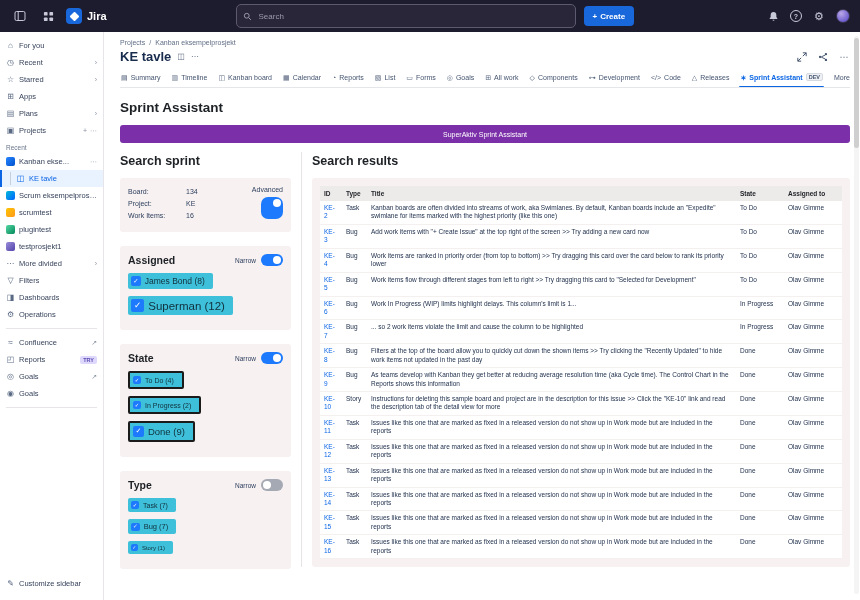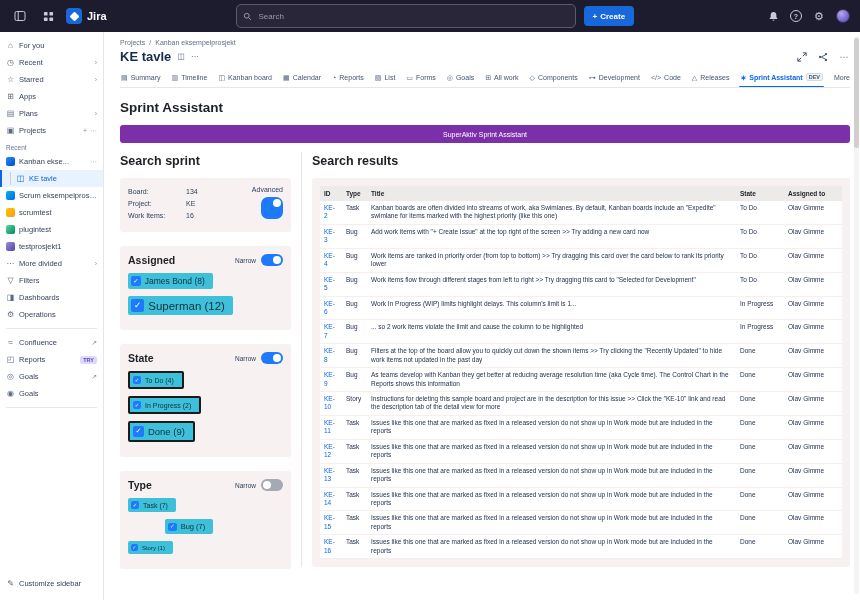--- a/index.html
+++ b/index.html
@@ -124,21 +124,21 @@
     background:#3fc0da; border-radius:2px; padding:3px 8px 3px 3px;
     margin:7px 0; color:#10303c; cursor:pointer;
   }
   .cbx {
     width:1.15em; height:1.15em; background:#1d7afc; border-radius:2px; color:#fff;
     display:flex; align-items:center; justify-content:center; flex:0 0 auto;
   }
   .cbx span { font-size:.75em; line-height:1; }
   .sz6  { font-size:6px; }
   .sz7  { font-size:7px; }
-  .sz75 { font-size:7.5px;margin-left:37px; }
+  .sz75 { font-size:7.5px; }
   .sz8  { font-size:8.5px;justify-content:center; }
   .sz9  { font-size:9.5px; }
   .sz11 { font-size:11.5px; }
   .bordered { border:2px solid #1b1b1b; }
   
   .panel { background:#f7f1f1; border-radius:3px; padding:8px; }
   .panel-title { font-size:9.5px; font-weight:bold; color:#1d2125; margin:1px 0 8px; }
   table.wi { width:100%; border-collapse:collapse; background:#fff; font-size:6.5px; color:#22324e; }
   .wi th { background:#edeaea; text-align:left; font-weight:bold; padding:4px 4px; font-size:6.5px; color:#1d2125; }
   .wi td { padding:3px 4px; vertical-align:top; border-bottom:1px solid #f4f0f0; line-height:1.3; }

